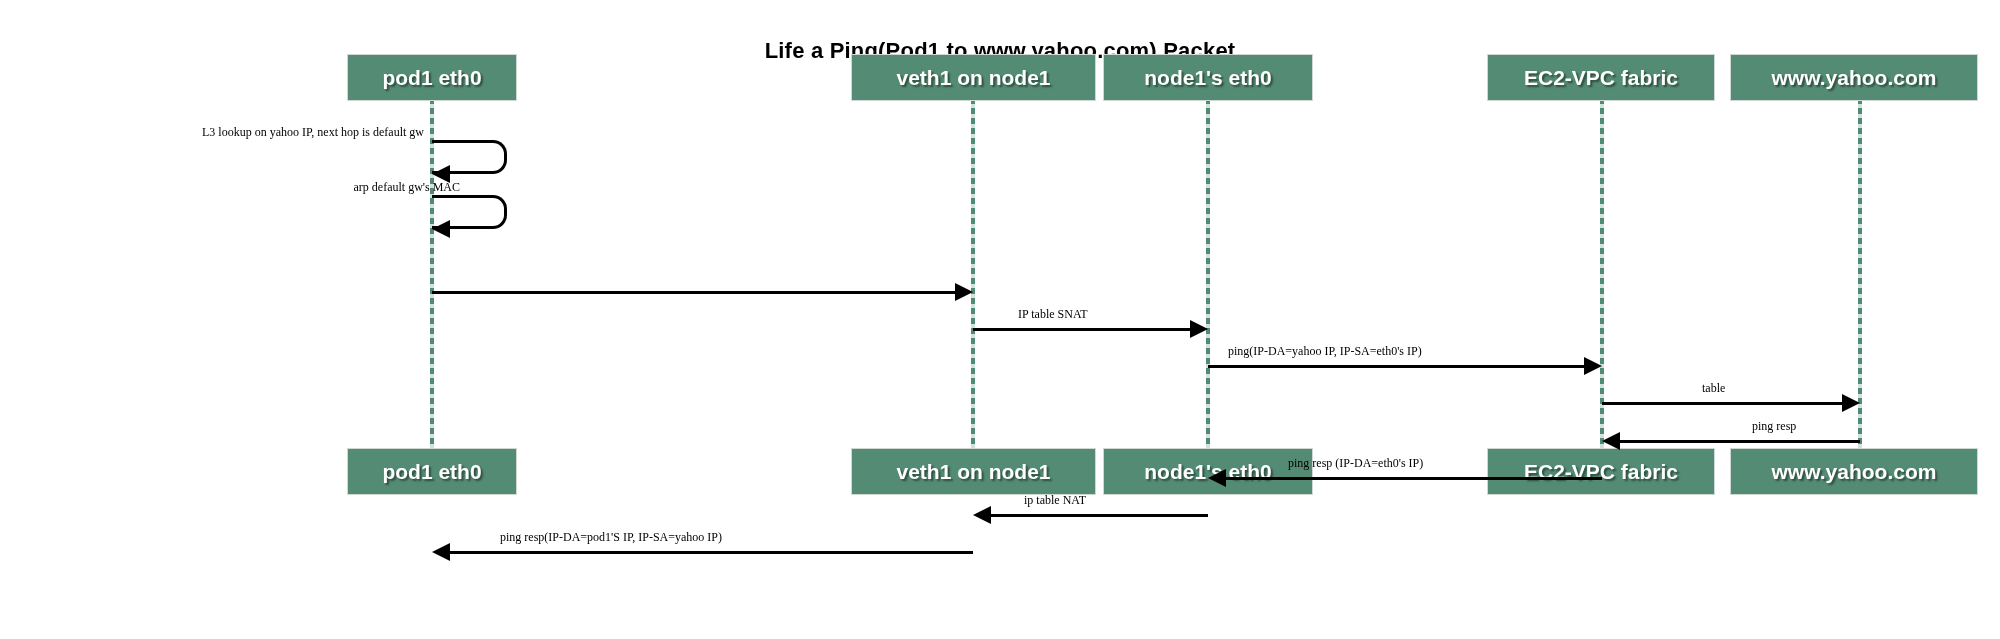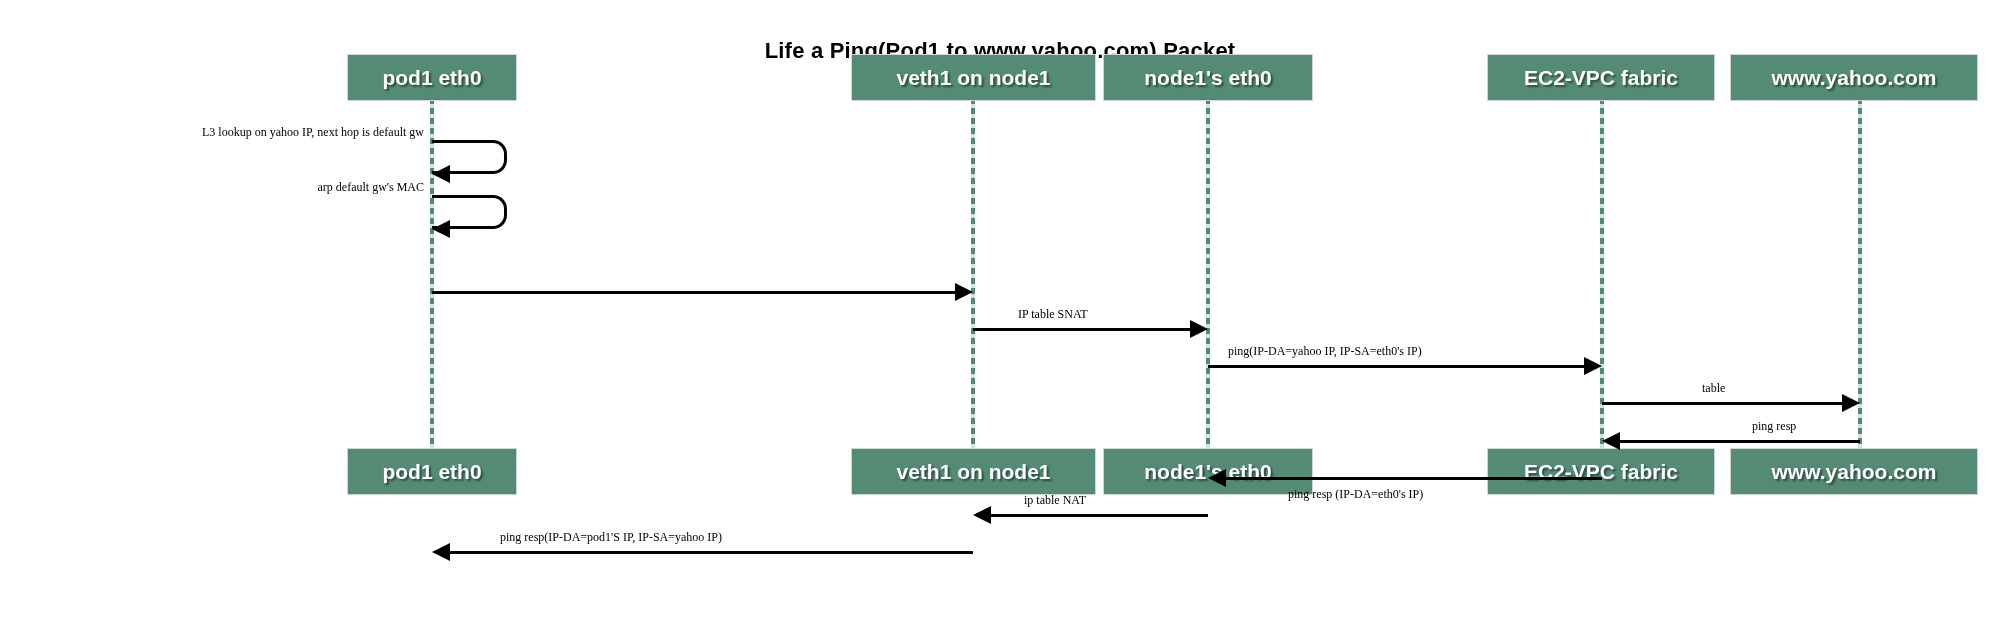--- a/index.html
+++ b/index.html
@@ -116,21 +116,21 @@
     <span>EC2-VPC fabric</span>
   </div>
   <div class="actor-box" style="left:1730px;top:448px;width:248px;">
     <span>www.yahoo.com</span>
   </div>
 
   <div class="msg-label right-align" style="left:0px;top:122px;width:424px;">L3 lookup on yahoo IP, next hop is default gw</div>
   <div class="self-loop" style="left:432px;top:140px;width:75px;height:34px;"></div>
   <div class="arrow-head arrow-left" style="left:432px;top:165px;"></div>
 
-  <div class="msg-label right-align" style="left:0px;top:177px;width:424px;">arp default gw's MAC</div>
+  <div class="msg-label right-align" style="left:0px;top:177px;width:424px;padding-left:36px;">arp default gw's MAC</div>
   <div class="self-loop" style="left:432px;top:195px;width:75px;height:34px;"></div>
   <div class="arrow-head arrow-left" style="left:432px;top:220px;"></div>
 
   <div class="msg-line" style="left:432px;top:291px;width:523px;"></div>
   <div class="arrow-head arrow-right" style="left:955px;top:283px;"></div>
 
   <div class="msg-label" style="left:1018px;top:304px;">IP table SNAT</div>
   <div class="msg-line" style="left:973px;top:328px;width:217px;"></div>
   <div class="arrow-head arrow-right" style="left:1190px;top:320px;"></div>
 
@@ -139,21 +139,21 @@
   <div class="arrow-head arrow-right" style="left:1584px;top:357px;"></div>
 
   <div class="msg-label" style="left:1702px;top:378px;">table</div>
   <div class="msg-line" style="left:1602px;top:402px;width:240px;"></div>
   <div class="arrow-head arrow-right" style="left:1842px;top:394px;"></div>
 
   <div class="msg-label" style="left:1752px;top:416px;">ping resp</div>
   <div class="msg-line" style="left:1620px;top:440px;width:240px;"></div>
   <div class="arrow-head arrow-left" style="left:1602px;top:432px;"></div>
 
-  <div class="msg-label" style="left:1288px;top:453px;margin-top:31px;">ping resp (IP-DA=eth0's IP)</div>
+  <div class="msg-label" style="left:1288px;top:453px;">ping resp (IP-DA=eth0's IP)</div>
   <div class="msg-line" style="left:1226px;top:477px;width:376px;"></div>
   <div class="arrow-head arrow-left" style="left:1208px;top:469px;"></div>
 
   <div class="msg-label" style="left:1024px;top:490px;">ip table NAT</div>
   <div class="msg-line" style="left:991px;top:514px;width:217px;"></div>
   <div class="arrow-head arrow-left" style="left:973px;top:506px;"></div>
 
   <div class="msg-label" style="left:500px;top:527px;">ping resp(IP-DA=pod1'S IP, IP-SA=yahoo IP)</div>
   <div class="msg-line" style="left:450px;top:551px;width:523px;"></div>
   <div class="arrow-head arrow-left" style="left:432px;top:543px;"></div>

